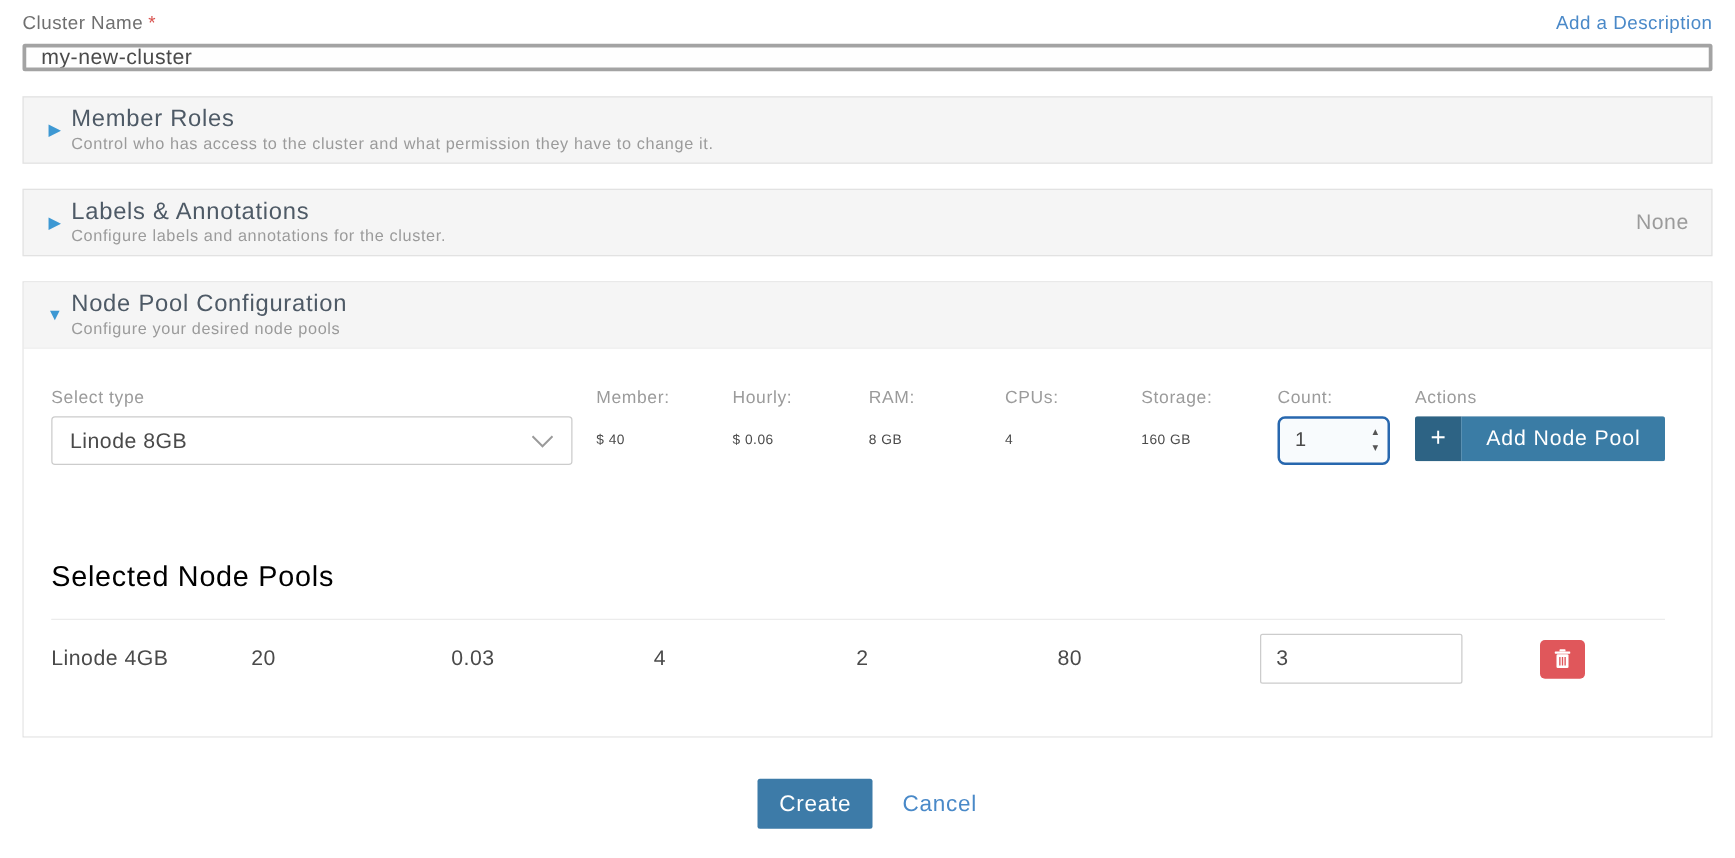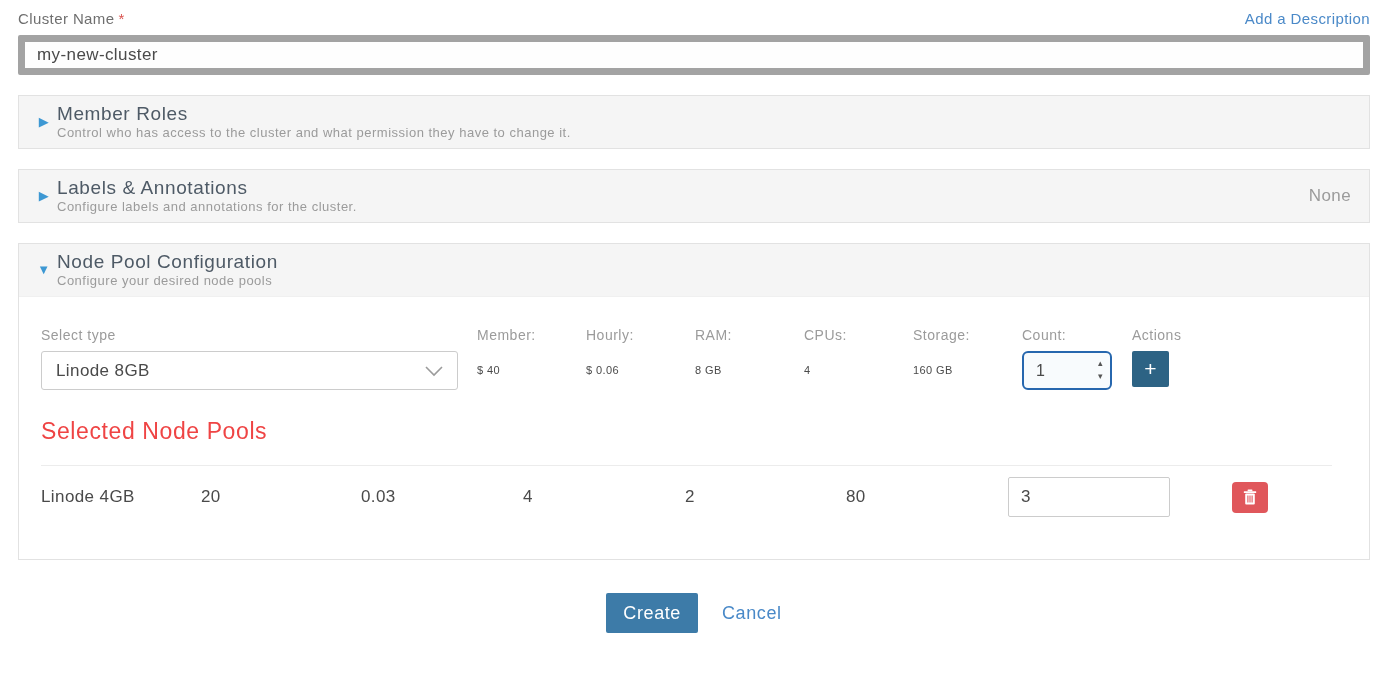--- a/index.html
+++ b/index.html
@@ -11,22 +11,22 @@
   }
   .page { width: 1388px; height: 686px; padding: 8px 18px 0 18px; position: relative; }
 
   
   .top-row { display: flex; justify-content: space-between; align-items: baseline; margin-top: 2px; }
   .field-label { font-size: 15px; color: #6f6f6f; }
   .req { color: #d9534f; margin-left: 4px; font-size: 15px; }
   .link { color: #4a89c8; font-size: 15px; cursor: pointer; text-decoration: none; }
 
   .cluster-input {
-    margin-top: 7px; width: 100%; height: 40px;
-    border: 7px solid #a3a3a3; border-radius: 2px; background: #fefefe;
+    margin-top: 7px; width: 100%; height: 22px;
+    border: 3px solid #a3a3a3; border-radius: 2px; background: #fefefe;
     font-family: inherit; font-size: 17px; color: #4a4a4a; letter-spacing: 0.4px;
     padding: 0 12px; outline: none;
   }
 
   
   .accordion {
     margin-top: 20px; border: 1px solid #e2e2e2; background: #f5f5f5;
   }
   .acc-header {
     display: flex; align-items: center; padding: 7px 18px 8px 12px; cursor: pointer;
@@ -72,21 +72,21 @@
   .add-btn .plus-seg {
     width: 37px; background: #2d6384; color: #fff; font-size: 21px;
     display: flex; align-items: center; justify-content: center;
   }
   .add-btn .label-seg {
     background: #3a7ca5; color: #fff; font-size: 17px; letter-spacing: 0.7px;
     display: flex; align-items: center; padding: 0 20px;
   }
 
   
-  .pools-heading { margin-top: 28px; font-size: 23px; font-weight: 400; color: #ef4444; letter-spacing: 0.6px; }
+  .pools-heading { margin-top: 76px; font-size: 23px; font-weight: 400; color: #000000; letter-spacing: 0.6px; }
   .pools-table { margin-top: 20px; width: 1291px; border-top: 1px solid #ececec; }
   .thead { display: flex; align-items: baseline; padding: 13px 0 9px 0; border-bottom: 3px solid #3d85c6; }
   .thead .cell { font-size: 17px; color: #4a90d9; letter-spacing: 0.5px; }
   .trow { display: flex; align-items: center; padding: 11px 0 14px 0; }
   .trow .cell { font-size: 17px; color: #4a4a4a; }
   .c-label { width: 160px; flex: 0 0 160px; }
   .c-monthly { width: 160px; flex: 0 0 160px; }
   .c-hourly { width: 162px; flex: 0 0 162px; }
   .c-ram { width: 162px; flex: 0 0 162px; }
   .c-cpus { width: 161px; flex: 0 0 161px; }
@@ -203,20 +203,21 @@
               <span>▴</span>
               <span>▾</span>
             </div>
           </div>
         </div>
 
         <div class="actions-col">
           <div class="col-label">Actions</div>
           <button class="add-btn">
             <span class="plus-seg">+</span>
+            <span class="label-seg">Add Node Pool</span>
           </button>
         </div>
       </div>
 
       <h2 class="pools-heading">Selected Node Pools</h2>
 
       <div class="pools-table">
 
         <div class="trow">
           <div class="cell c-label">Linode 4GB</div>

